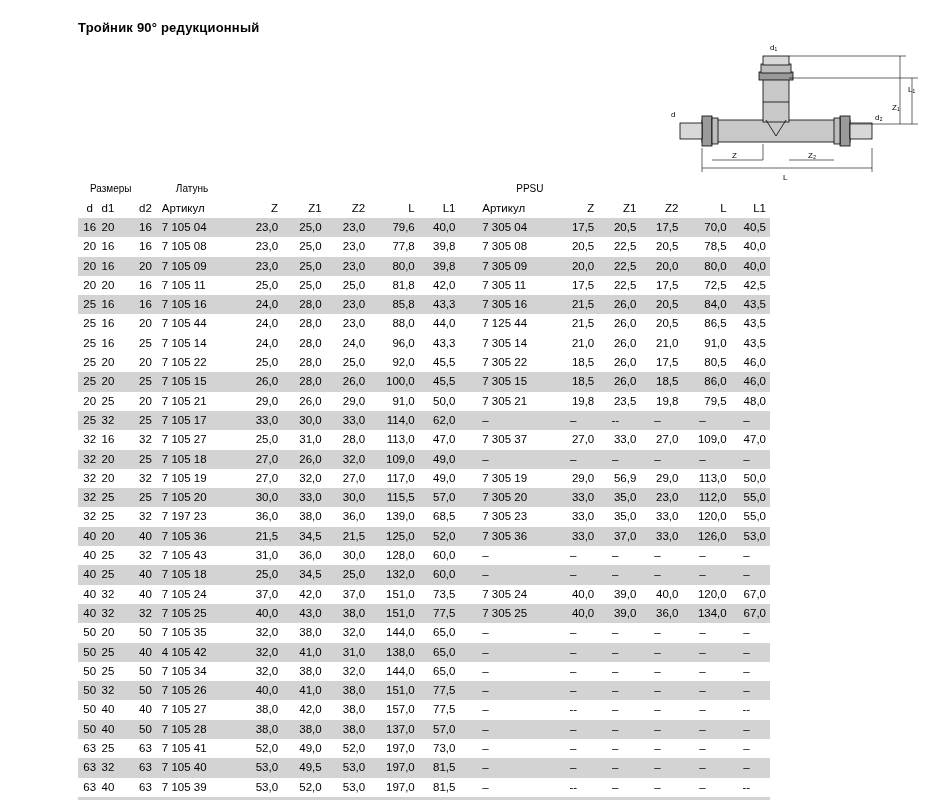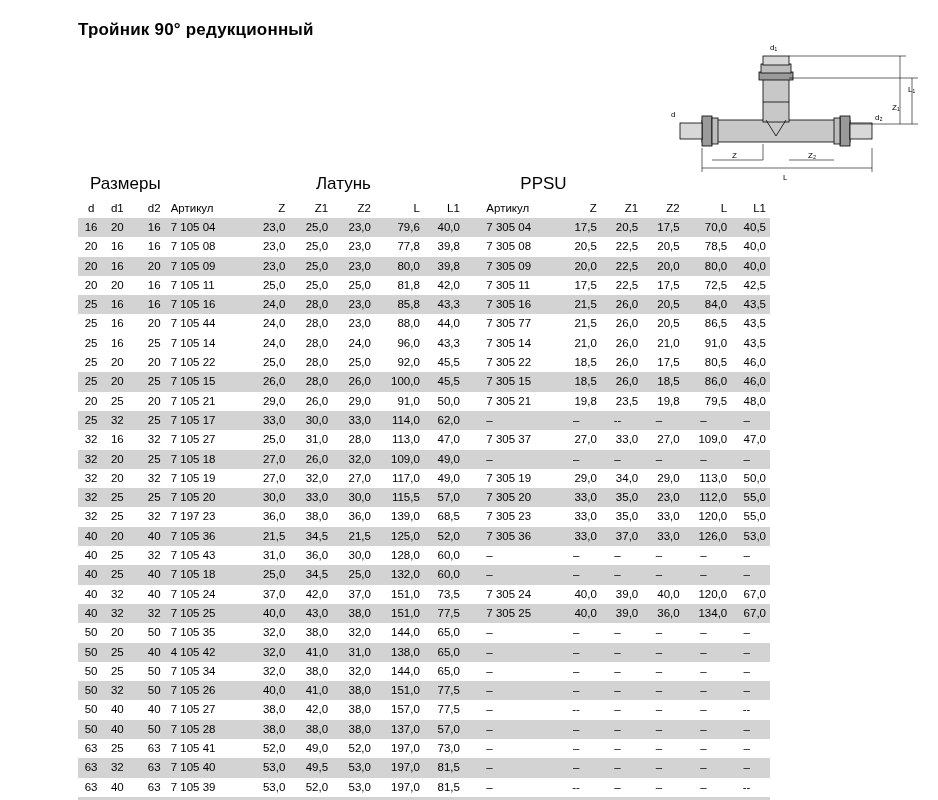--- a/index.html
+++ b/index.html
@@ -12,21 +12,21 @@
     height: 800px;
     font-family: "Liberation Sans", sans-serif;
     color: #000000;
     position: relative;
     overflow: hidden;
   }
   .page-title {
     position: absolute;
     left: 78px;
     top: 20px;
-    font-size: 17px;
+    font-size: 13px;
     font-weight: bold;
     letter-spacing: 0.2px;
   }
 
   
   .diagram {
     position: absolute;
     left: 660px;
     top: 32px;
     width: 270px;
@@ -47,47 +47,47 @@
   }
   table.spec td, table.spec th {
     padding: 0;
     white-space: nowrap;
     font-weight: normal;
   }
   
   .grp {
     height: 22px;
     font-weight: bold;
-    font-size: 17px;
+    font-size: 10px;
     vertical-align: bottom;
     padding-bottom: 3px !important;
   }
   .grp-sizes { text-align: left; padding-left: 12px !important; }
-  .grp-brass { text-align: right; padding-left: 24px !important;}
+  .grp-brass { text-align: left; padding-left: 24px !important;}
   .grp-ppsu  { text-align: left; padding-left: 42px !important;}
 
   
   .hdr td {
     height: 20px;
     font-weight: bold;
     font-size: 11.5px;
     vertical-align: bottom;
     padding-bottom: 4px !important;
   }
 
   tr.data td {
     height: 19.3px;
     line-height: 19.3px;
     font-size: 11.5px;
   }
   tr.shaded td { background: #d3d3d3; }
 
   
   .c-d   { width: 26px; text-align: center; }
-  .c-d1  { width: 26px; text-align: center; }
+  .c-d1  { width: 26px; }
   .c-d2  { width: 30px; text-align: right; }
   .c-art { width: 84px; text-align: left; padding-left: 10px !important; }
   .c-num { width: 52px; text-align: right; }
   .c-l   { width: 58px; text-align: right; }
   .c-l1  { width: 48px; text-align: right; padding-right: 6px !important; }
   .c-gap { width: 18px; }
   .c-art2{ width: 80px; text-align: left; padding-left: 8px !important; }
   .c-num2{ width: 50px; text-align: right; }
   .c-l2  { width: 56px; text-align: right; }
   .c-l12 { width: 46px; text-align: right; padding-right: 4px !important;}
@@ -272,21 +272,21 @@
           <td class="c-d">25</td>
           <td class="c-d1">16</td>
           <td class="c-d2">20</td>
           <td class="c-art">7 105 44</td>
           <td class="c-num">24,0</td>
           <td class="c-num">28,0</td>
           <td class="c-num">23,0</td>
           <td class="c-l">88,0</td>
           <td class="c-l1">44,0</td>
           <td class="c-gap"></td>
-          <td class="c-art2">7 305 77</td>
+          <td class="c-art2">7 125 44</td>
           <td class="c-num2">21,5</td>
           <td class="c-num2">26,0</td>
           <td class="c-num2">20,5</td>
           <td class="c-l2">86,5</td>
           <td class="c-l12">43,5</td>
         </tr>
         <tr class="data">
           <td class="c-d">25</td>
           <td class="c-d1">16</td>
           <td class="c-d2">25</td>
@@ -418,21 +418,21 @@
           <td class="c-d2">32</td>
           <td class="c-art">7 105 19</td>
           <td class="c-num">27,0</td>
           <td class="c-num">32,0</td>
           <td class="c-num">27,0</td>
           <td class="c-l">117,0</td>
           <td class="c-l1">49,0</td>
           <td class="c-gap"></td>
           <td class="c-art2">7 305 19</td>
           <td class="c-num2">29,0</td>
-          <td class="c-num2">34,0</td>
+          <td class="c-num2">56,9</td>
           <td class="c-num2">29,0</td>
           <td class="c-l2">113,0</td>
           <td class="c-l12">50,0</td>
         </tr>
         <tr class="data shaded">
           <td class="c-d">32</td>
           <td class="c-d1">25</td>
           <td class="c-d2">25</td>
           <td class="c-art">7 105 20</td>
           <td class="c-num">30,0</td>

